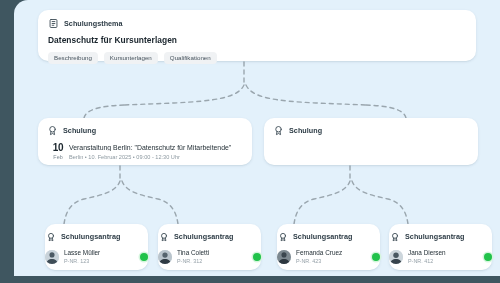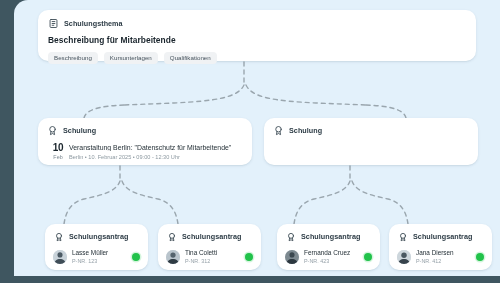--- a/index.html
+++ b/index.html
@@ -159,21 +159,21 @@
     color: #8d99a1;
     margin-top: 3px;
     white-space: nowrap;
   }
 
   
   .req-card {
     top: 224px;
     width: 103px;
     height: 46px;
-    padding: 7px 8px;
+    padding: 7px 0;
   }
   .req-1 { left: 31px; }
   .req-2 { left: 144px; }
   .req-3 { left: 263px; }
   .req-4 { left: 375px; }
 
   .req-body {
     display: flex;
     align-items: center;
     margin-top: 7px;
@@ -243,21 +243,21 @@
       <div class="card topic-card">
         <div class="card-head">
           <span class="head-icon">
             <svg viewBox="0 0 16 16" width="11" height="11" fill="none" stroke="currentColor" stroke-width="1.3" stroke-linecap="round" stroke-linejoin="round">
               <rect x="3" y="2.2" width="10" height="11.6" rx="1.4"></rect>
               <path d="M6 5.2h4M6 8h4M6 10.6h2.5"></path>
             </svg>
           </span>
           <span class="head-label">Schulungsthema</span>
         </div>
-        <div class="topic-title">Beschreibung für Mitarbeitende</div>
+        <div class="topic-title">Datenschutz für Kursunterlagen</div>
         <div class="tag-row">
           <span class="tag">Beschreibung</span>
           <span class="tag">Kursunterlagen</span>
           <span class="tag">Qualifikationen</span>
         </div>
       </div>
 
       <div class="card event-card event-left">
         <div class="card-head">
           <span class="head-icon">

